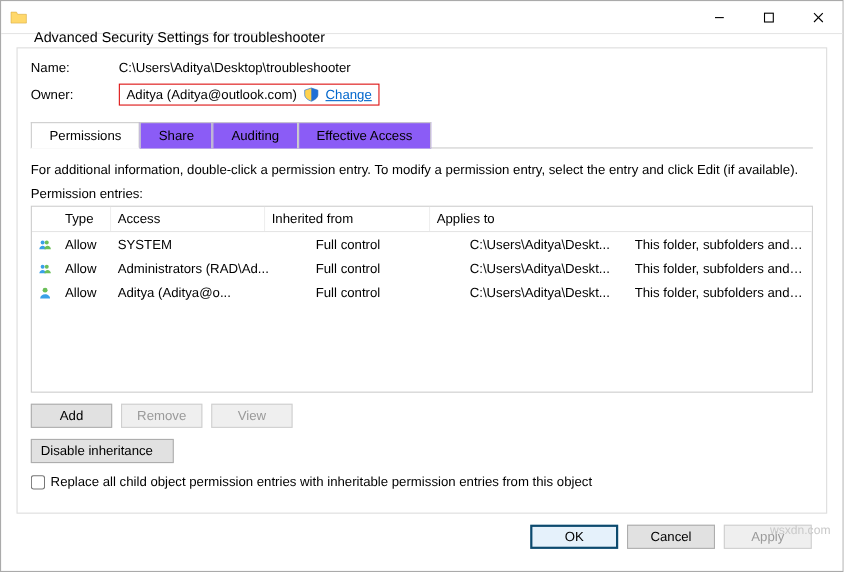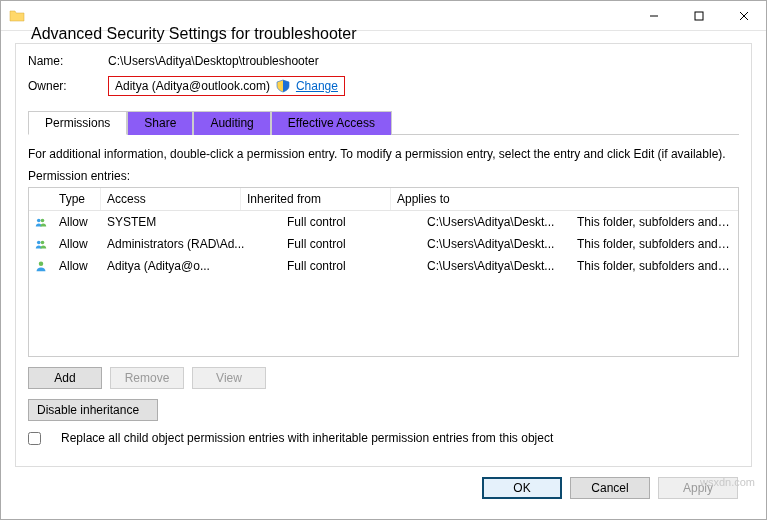--- a/index.html
+++ b/index.html
@@ -26,21 +26,21 @@
     display: flex;
     align-items: center;
     padding-left: 8px;
     border-bottom: 1px solid #e5e5e5;
   }
   .titlebar .icon {
     width: 16px; height: 16px;
     margin-right: 6px;
     display: inline-flex;
   }
-  .titlebar .title { flex: 1; font-size: 16px; margin-top: 36px; }
+  .titlebar .title { flex: 1; font-size: 13px; margin-top: 36px; }
   .winbtns { display: flex; height: 100%; }
   .winbtn {
     width: 45px; height: 100%;
     display: flex; align-items: center; justify-content: center;
     font-size: 12px;
   }
   .winbtn svg { pointer-events: none; }
   .content {
     flex: 1;
     padding: 12px 14px 10px 14px;
@@ -125,21 +125,21 @@
     cursor: pointer;
     padding: 0 10px;
   }
   .btn:disabled {
     color: #9a9a9a;
     background: #efefef;
     border-color: #cfcfcf;
     cursor: default;
   }
   .disable-inh { margin-top: 10px; width: 130px; text-align: left; padding-left:8px;}
-  .checkbox-row { margin-top: 10px; display: flex; align-items: center; gap: 20px; }
+  .checkbox-row { margin-top: 10px; display: flex; align-items: center; gap: 5px; }
   .checkbox-row input { margin:0; }
   .footer {
     display: flex;
     justify-content: flex-end;
     gap: 8px;
     padding: 10px 14px;
   }
   .footer .btn { min-width: 80px; }
   .btn.primary { border: 2px solid #0c4a6e; background: #e5f1fb; }
   .watermark {

